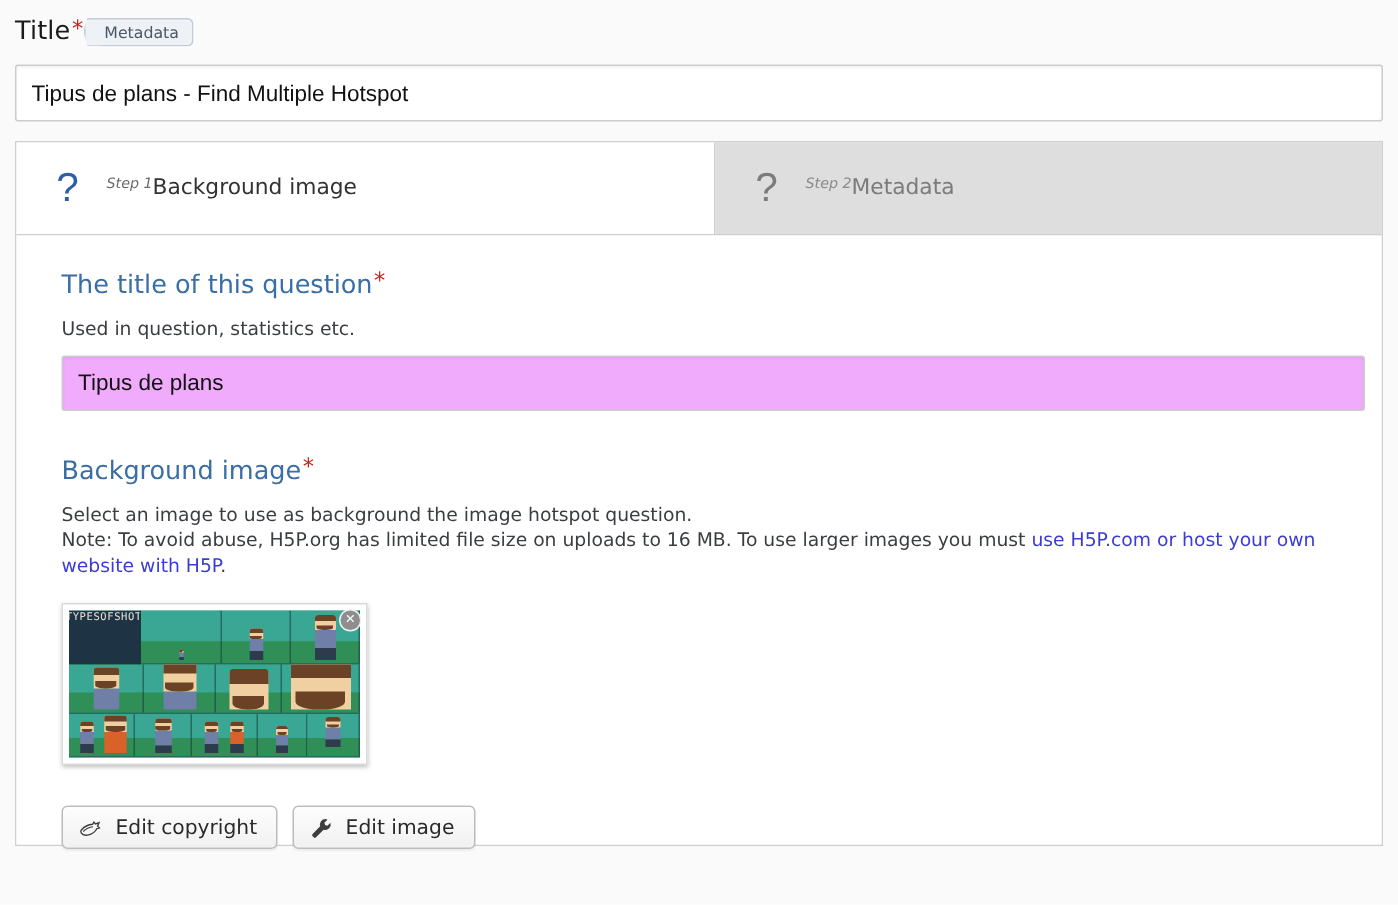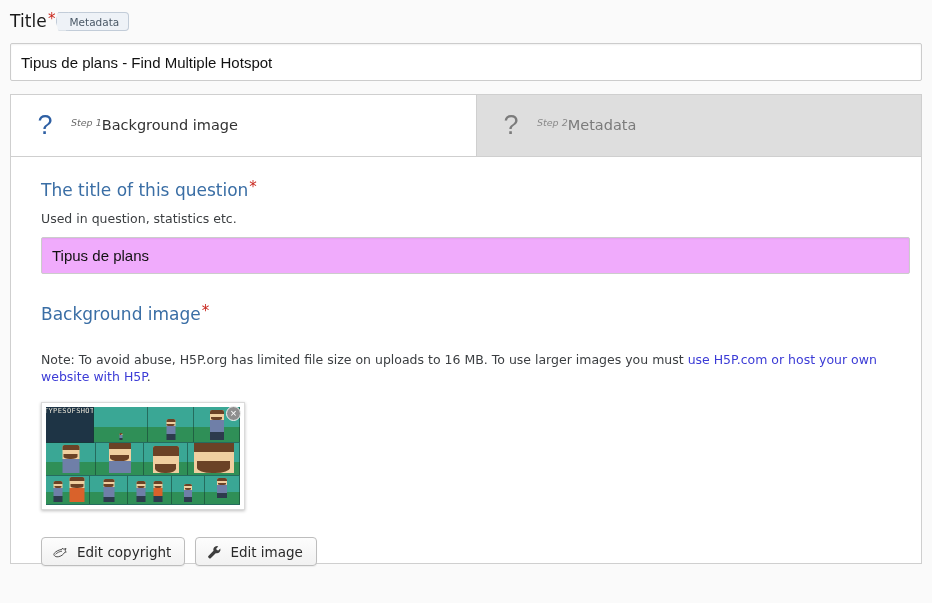--- a/index.html
+++ b/index.html
@@ -348,21 +348,21 @@
 
   <div class="panel-body">
 
     <h2 class="field-label"><span>The title of this question</span><span class="req-star">*</span></h2>
     <p class="field-desc">Used in question, statistics etc.</p>
     <input class="question-input" type="text" value="Tipus de plans" style="">
 
     <div class="bg-section">
       <h2 class="field-label"><span>Background image</span><span class="req-star">*</span></h2>
       <p class="field-desc">
-        <br>
+        <span>Select an image to use as background the image hotspot question.</span><br>
         <span>Note: To avoid abuse, H5P.org has limited file size on uploads to 16 MB. To use larger images you must </span><a class="link" href="#">use H5P.com or host your own website with H5P</a><span>.</span>
       </p>
 
       <div class="thumb-wrap">
         <div class="thumb">
           <div class="trow trow-1">
             <div class="cell dark">
               <span>TYPES</span>
               <span>OF</span>
               <span>SHOTS</span>

